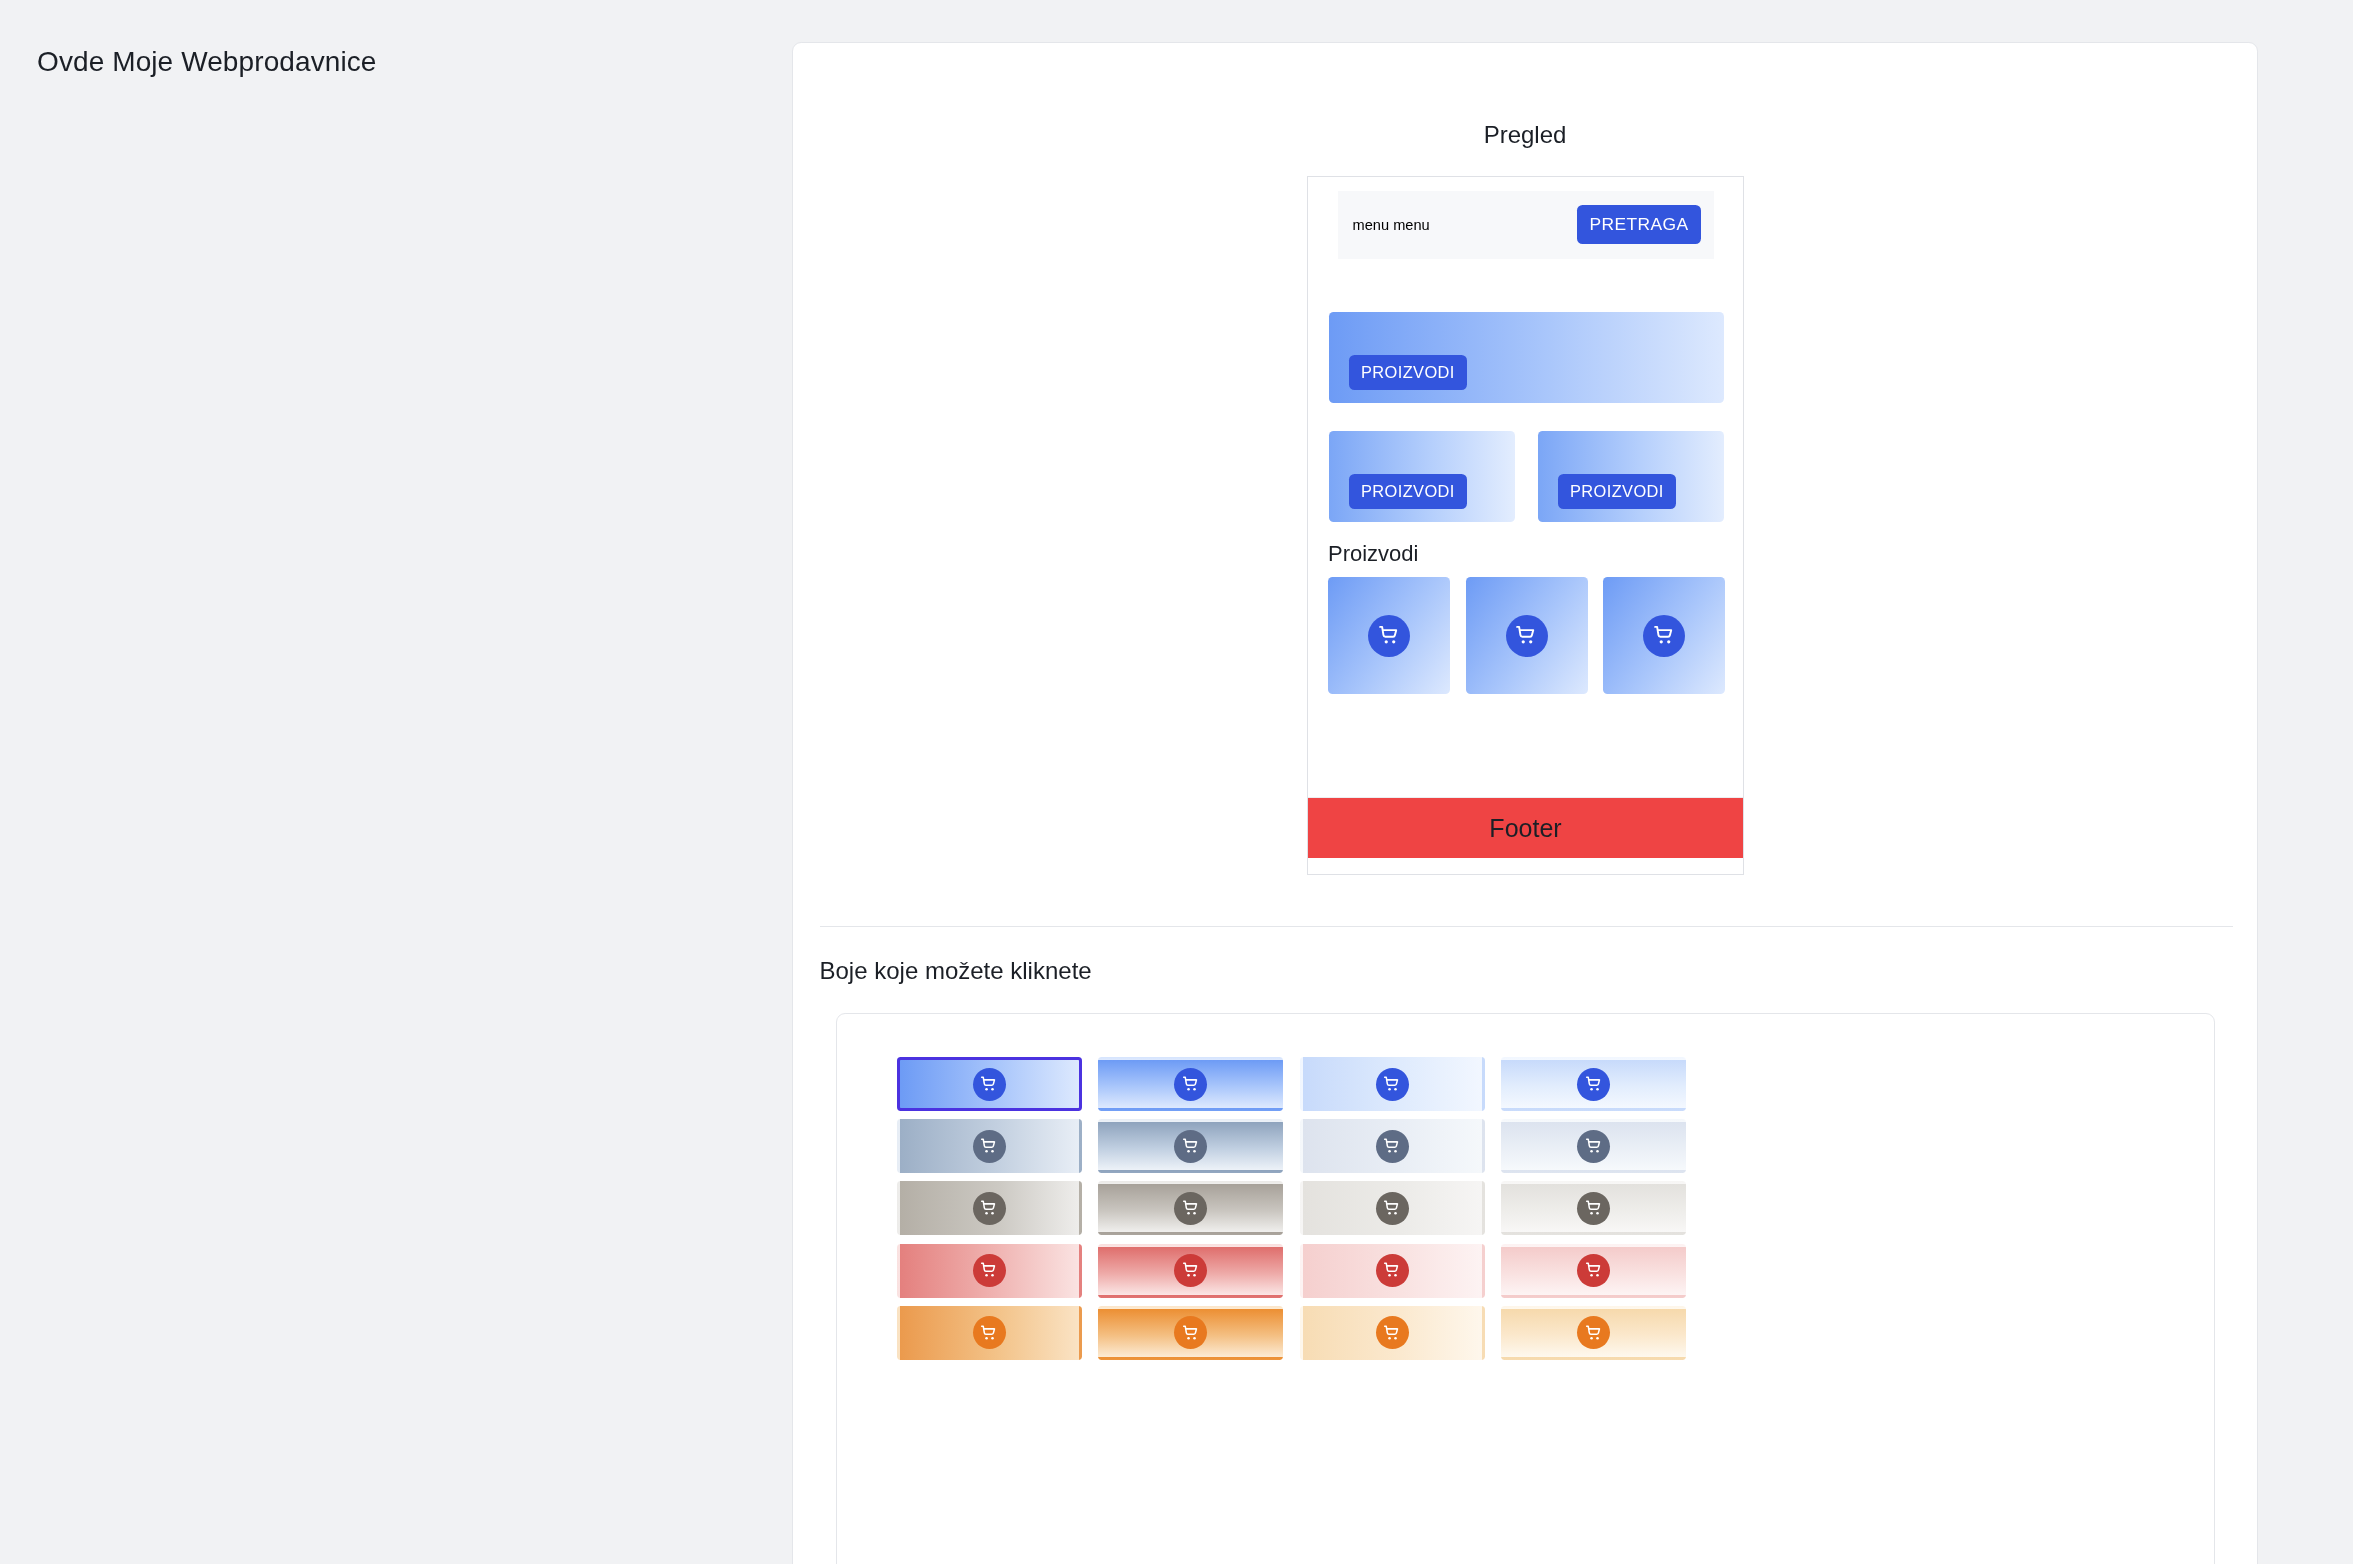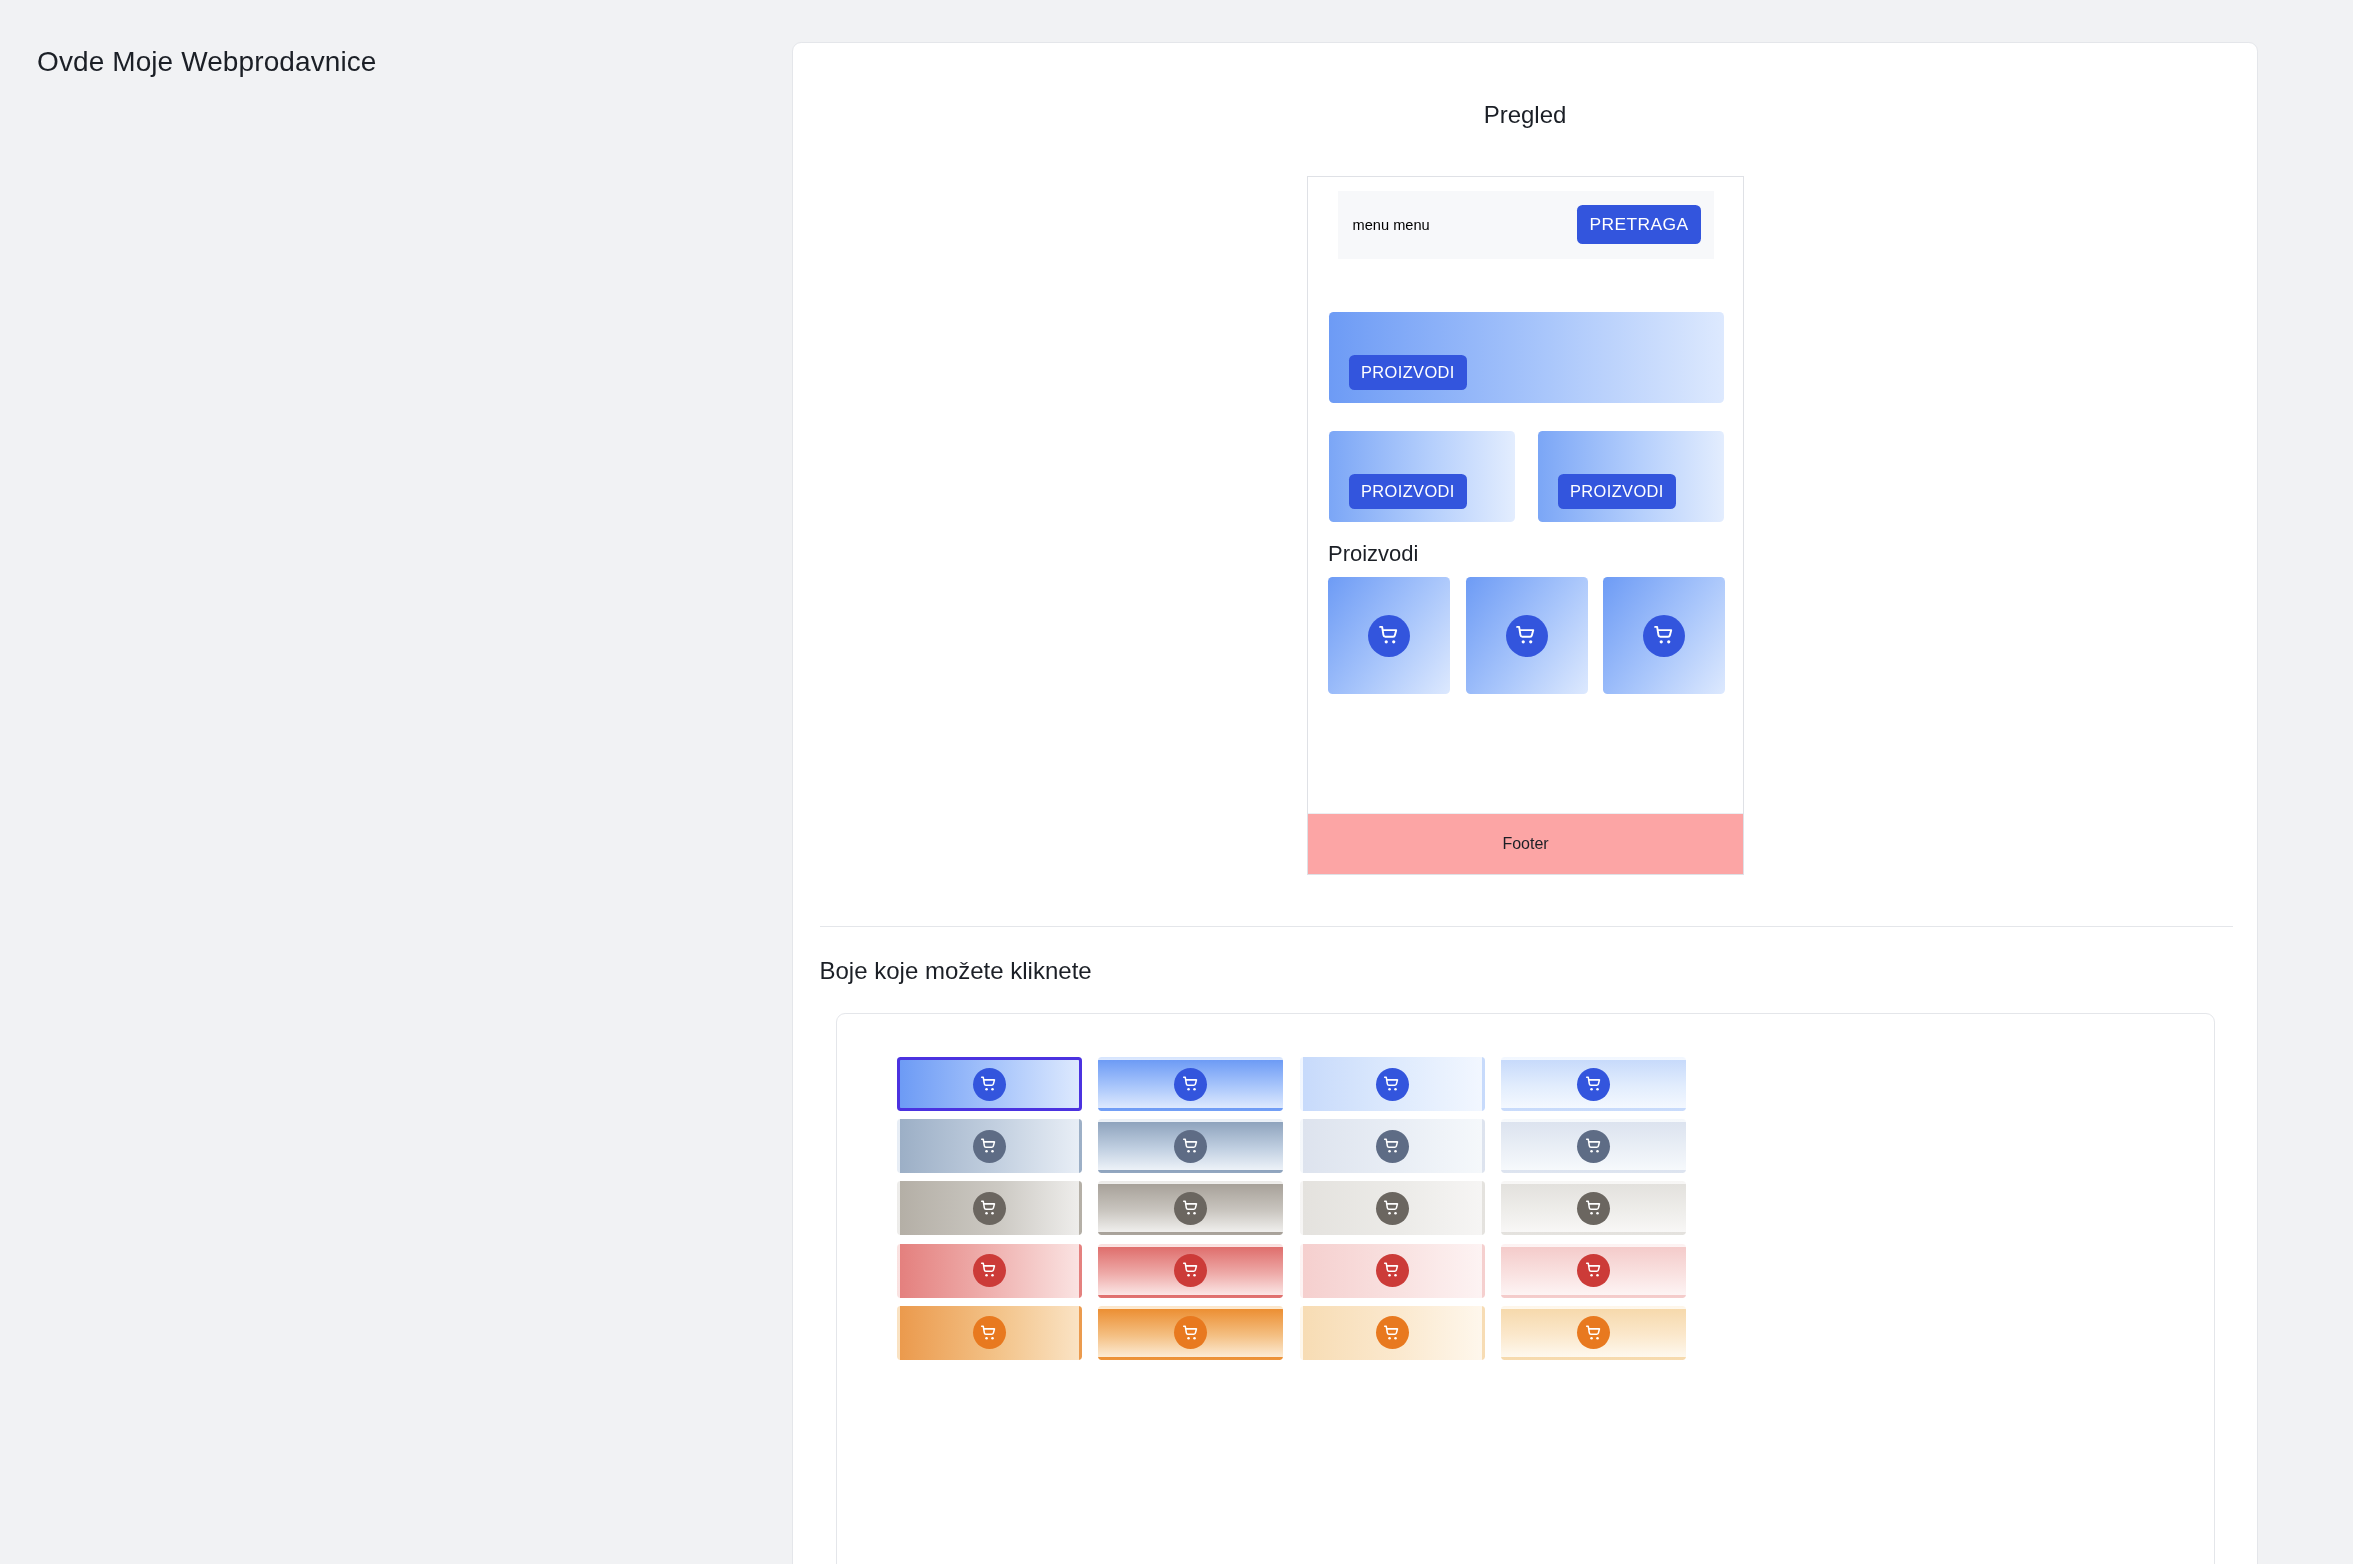--- a/index.html
+++ b/index.html
@@ -25,21 +25,21 @@
   
   .card {
     position: absolute; left: 792px; top: 42px;
     width: 1466px; height: 1553px;
     background: #ffffff;
     border: 0.9px solid #e4e6ea;
     border-radius: 9.1px;
   }
 
   .preview-title {
-    text-align: center; margin-top: 58px;
+    text-align: center; margin-top: 78px;
     font-size: 24px; color: #1b1f26; font-weight: 400;
   }
 
   
   .mockup {
     position: absolute; left: 514px; top: 133px;
     width: 437px; height: 699px;
     background: #ffffff;
     border: 0.9px solid #dfe1e6;
   }
@@ -90,25 +90,25 @@
   .prod-tile {
     width: 122px; height: 117px; border-radius: 4.6px;
     position: relative;
   }
   .prod-tile .cart-badge {
     position: absolute; left: 50%; top: 50%;
     transform: translate(-50%, -50%);
   }
 
   .mock-footer {
-    position: absolute; left: 0; bottom: 0;
+    position: absolute; left: 0; bottom: 16px;
     width: 100%; height: 61px;
-    background: #fca5a5; border-top: 0.9px solid #eceef1;
+    background: #ef4444; border-top: 0.9px solid #eceef1;
     display: flex; align-items: center; justify-content: center;
-    font-size: 16px; color: #1b1f26;
+    font-size: 25px; color: #1b1f26;
   }
 
   
   .cart-badge {
     width: 48px; height: 48px; border-radius: 50%;
     background: #3355dd;
     display: flex; align-items: center; justify-content: center;
   }
   .cart-badge svg { width: 25.6px; height: 25.6px; display: block; }
   .cart-badge.small { width: 42px; height: 42px; }

